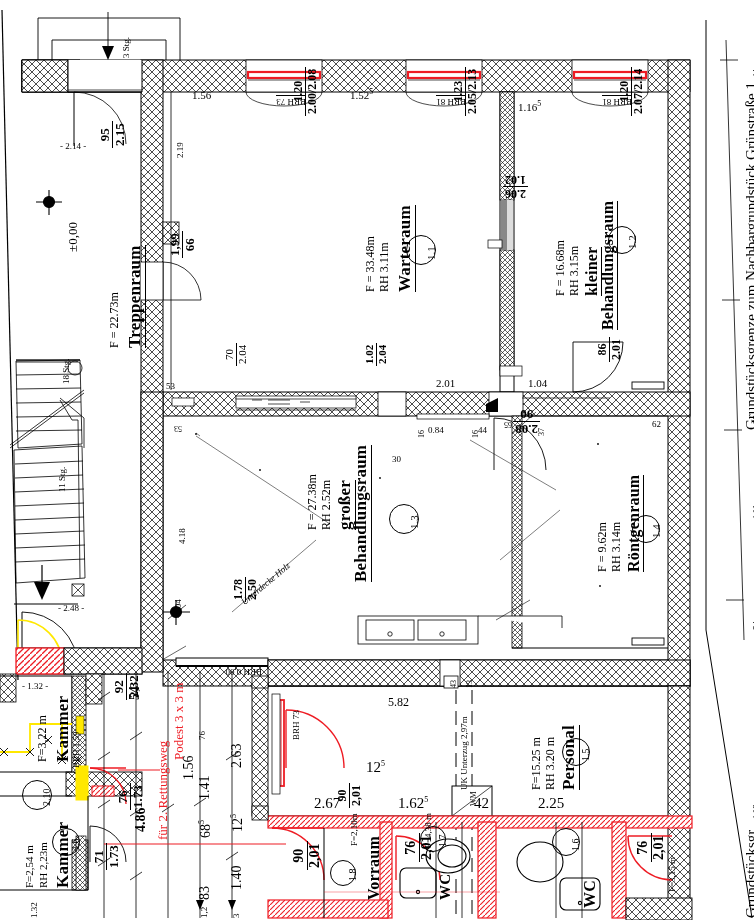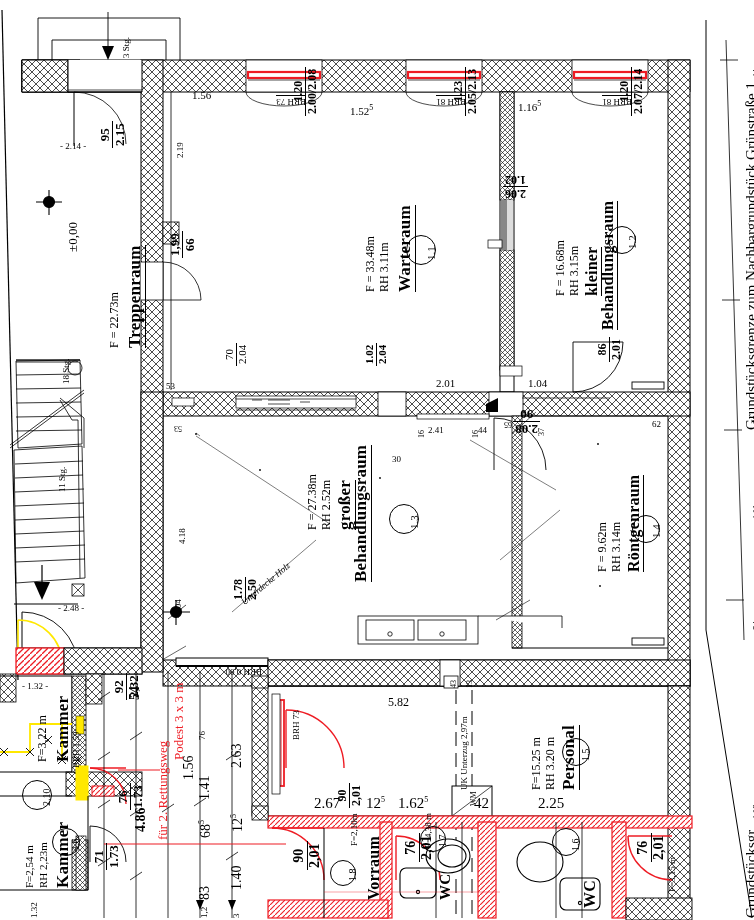--- a/index.html
+++ b/index.html
@@ -439,21 +439,21 @@
   <div class="txt rot90 roomname" style="left:126px;top:348px;font-size:17px;">
     <span class="u">Treppenraum</span>
   </div>
   <div class="txt rot90" style="left:108px;top:348px;font-size:12px;">F = 22.73m</div>
 
   <div class="txt rot90 sm" style="left:62px;top:384px;">18 Stg.</div>
   <div class="txt rot90 sm" style="left:58px;top:492px;">11 Stg.</div>
   <div class="txt sm" style="left:58px;top:604px;">- 2.48 -</div>
 
   <div class="txt" style="left:192px;top:90px;font-size:11px;">1.56</div>
-  <div class="txt" style="left:350px;top:104px;font-size:11px;">1.52<span class="xs" style="vertical-align:super">5</span></div>
+  <div class="txt" style="left:350px;top:88px;font-size:11px;">1.52<span class="xs" style="vertical-align:super">5</span></div>
   <div class="txt" style="left:518px;top:100px;font-size:11px;">1.16<span class="xs" style="vertical-align:super">5</span></div>
   <div class="txt rot90 sm" style="left:176px;top:158px;">2.19</div>
 
   <div class="txt rot180 sm" style="left:306px;top:106px;"><span class="u">BRH 73</span></div>
   <div class="txt rot90 bold" style="left:292px;top:116px;font-size:12px;">
     <span class="frac"><span class="n">1.20</span><span class="d">2.00/2.08</span></span>
   </div>
 
   <div class="txt rot180 sm" style="left:466px;top:106px;"><span class="u">BRH 81</span></div>
   <div class="txt rot90 bold" style="left:452px;top:116px;font-size:12px;">
@@ -497,21 +497,21 @@
   </div>
   <div class="txt rot90 bold" style="left:364px;top:366px;font-size:11px;">
     <span class="frac"><span class="n">1.02</span><span class="d">2.04</span></span>
   </div>
   <div class="txt" style="left:436px;top:378px;font-size:11px;">2.01</div>
   <div class="txt" style="left:528px;top:378px;font-size:11px;">1.04</div>
   <div class="txt sm" style="left:166px;top:382px;">53</div>
   <div class="txt rot180 xs" style="left:182px;top:432px;">53</div>
   <div class="txt sm" style="left:392px;top:426px;margin-top:29px;">30</div>
   <div class="txt rot90 xs" style="left:418px;top:438px;">16</div>
-  <div class="txt sm" style="left:428px;top:426px;">2.41</div>
+  <div class="txt sm" style="left:428px;top:426px;">0.84</div>
   <div class="txt rot90 xs" style="left:472px;top:438px;">16</div>
   <div class="txt sm" style="left:478px;top:426px;">44</div>
   <div class="txt rot180 xs" style="left:512px;top:428px;">65</div>
   <div class="txt rot90 xs" style="left:538px;top:436px;">37</div>
   <div class="txt sm" style="left:652px;top:420px;">62</div>
   <div class="txt rot180 bold" style="left:540px;top:436px;font-size:13px;">
     <span class="frac"><span class="n">2.08</span><span class="d">90</span></span>
   </div>
 
   <div class="txt rot90 roomname" style="left:352px;top:582px;font-size:17px;">
@@ -608,21 +608,21 @@
   <div class="txt rot90 roomname" style="left:560px;top:790px;font-size:17px;">
     <span class="u">Personal</span>
   </div>
   <div class="txt rot90" style="left:544px;top:790px;font-size:12px;">RH 3.20 m</div>
   <div class="txt rot90" style="left:530px;top:790px;font-size:12px;">F=15.25 m</div>
   <div class="abs" style="left:562px;top:738px;width:26px;height:26px;border:1.2px solid #000;border-radius:50%;">
     <div class="txt rot90" style="left:18px;top:22px;font-size:10px;">1.5</div>
   </div>
 
   <div class="txt" style="left:314px;top:796px;font-size:15px;">2.67</div>
-  <div class="txt" style="left:366px;top:796px;font-size:15px;">12<span class="xs" style="vertical-align:super">5</span></div>
+  <div class="txt" style="left:366px;top:760px;font-size:15px;">12<span class="xs" style="vertical-align:super">5</span></div>
   <div class="txt" style="left:398px;top:796px;font-size:15px;">1.62<span class="xs" style="vertical-align:super">5</span></div>
   <div class="txt" style="left:474px;top:796px;font-size:15px;">42</div>
   <div class="txt rot90 xs" style="left:470px;top:806px;">WM</div>
   <div class="txt" style="left:538px;top:796px;font-size:15px;">2.25</div>
 
   <div class="txt rot90 bold" style="left:336px;top:808px;font-size:12px;">
     <span class="frac"><span class="n">90</span><span class="d">2,01</span></span>
   </div>
   <div class="txt rot90 bold" style="left:292px;top:870px;font-size:14px;">
     <span class="frac"><span class="n">90</span><span class="d">2,01</span></span>

